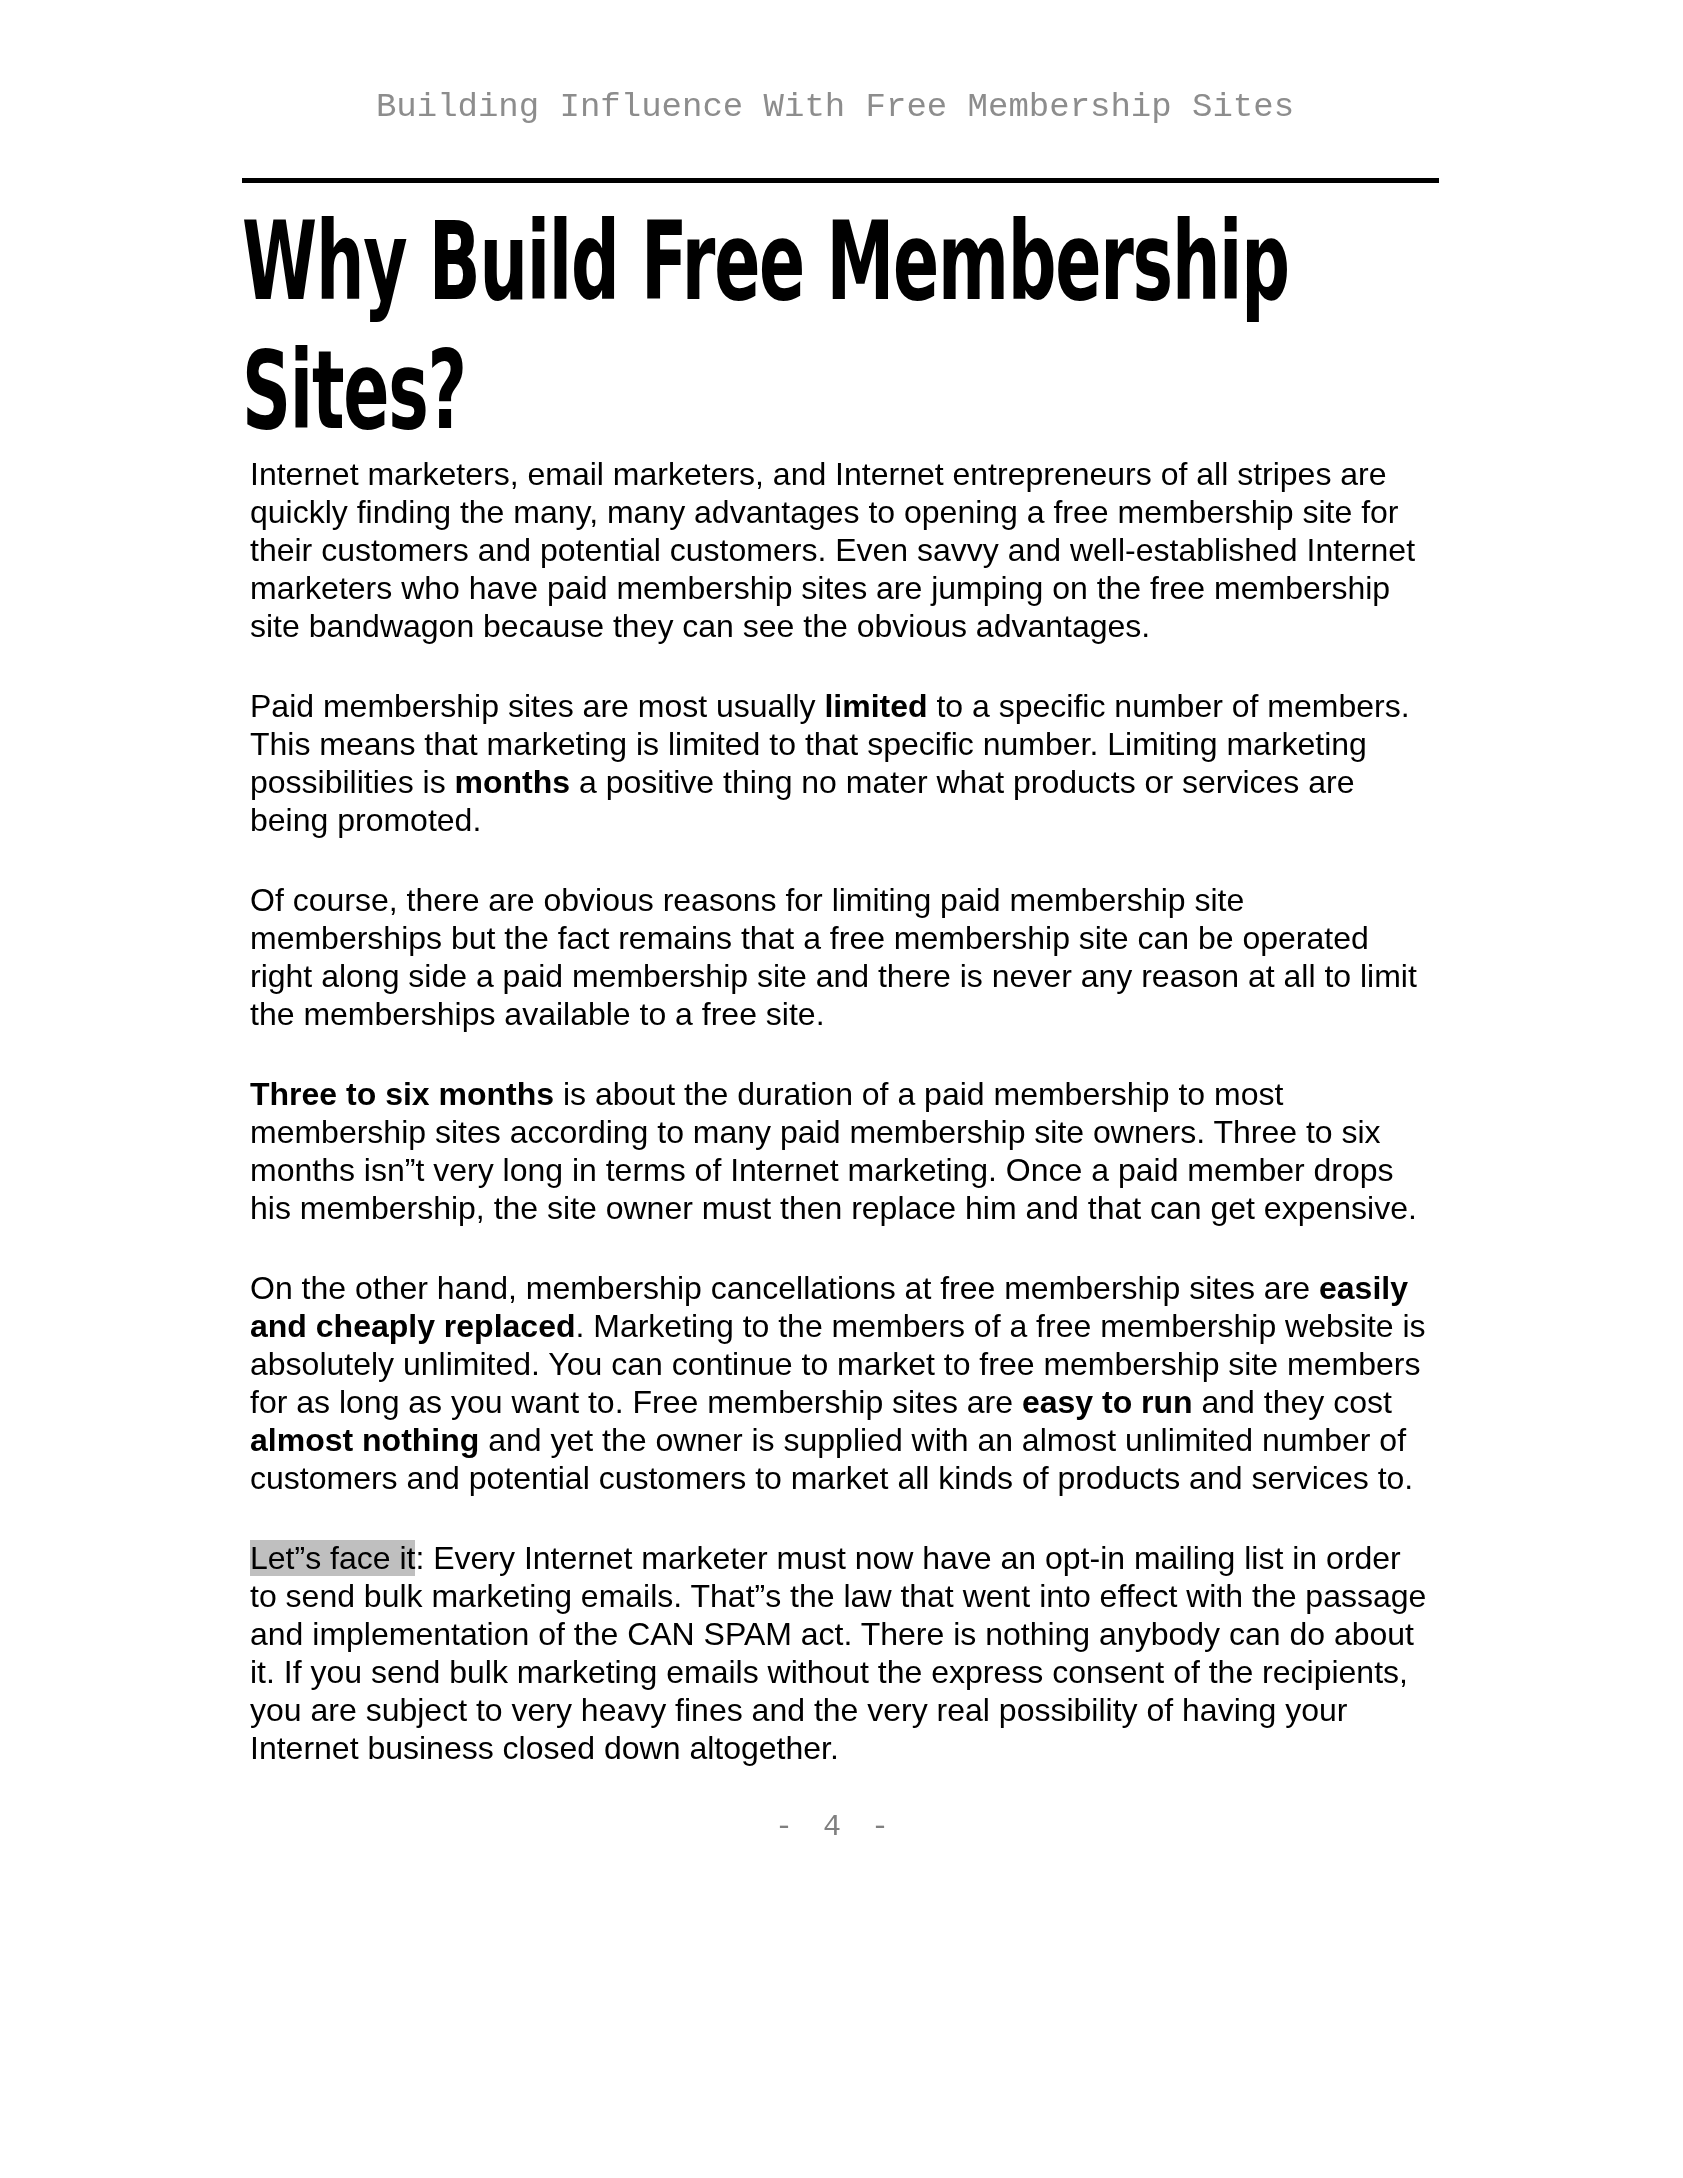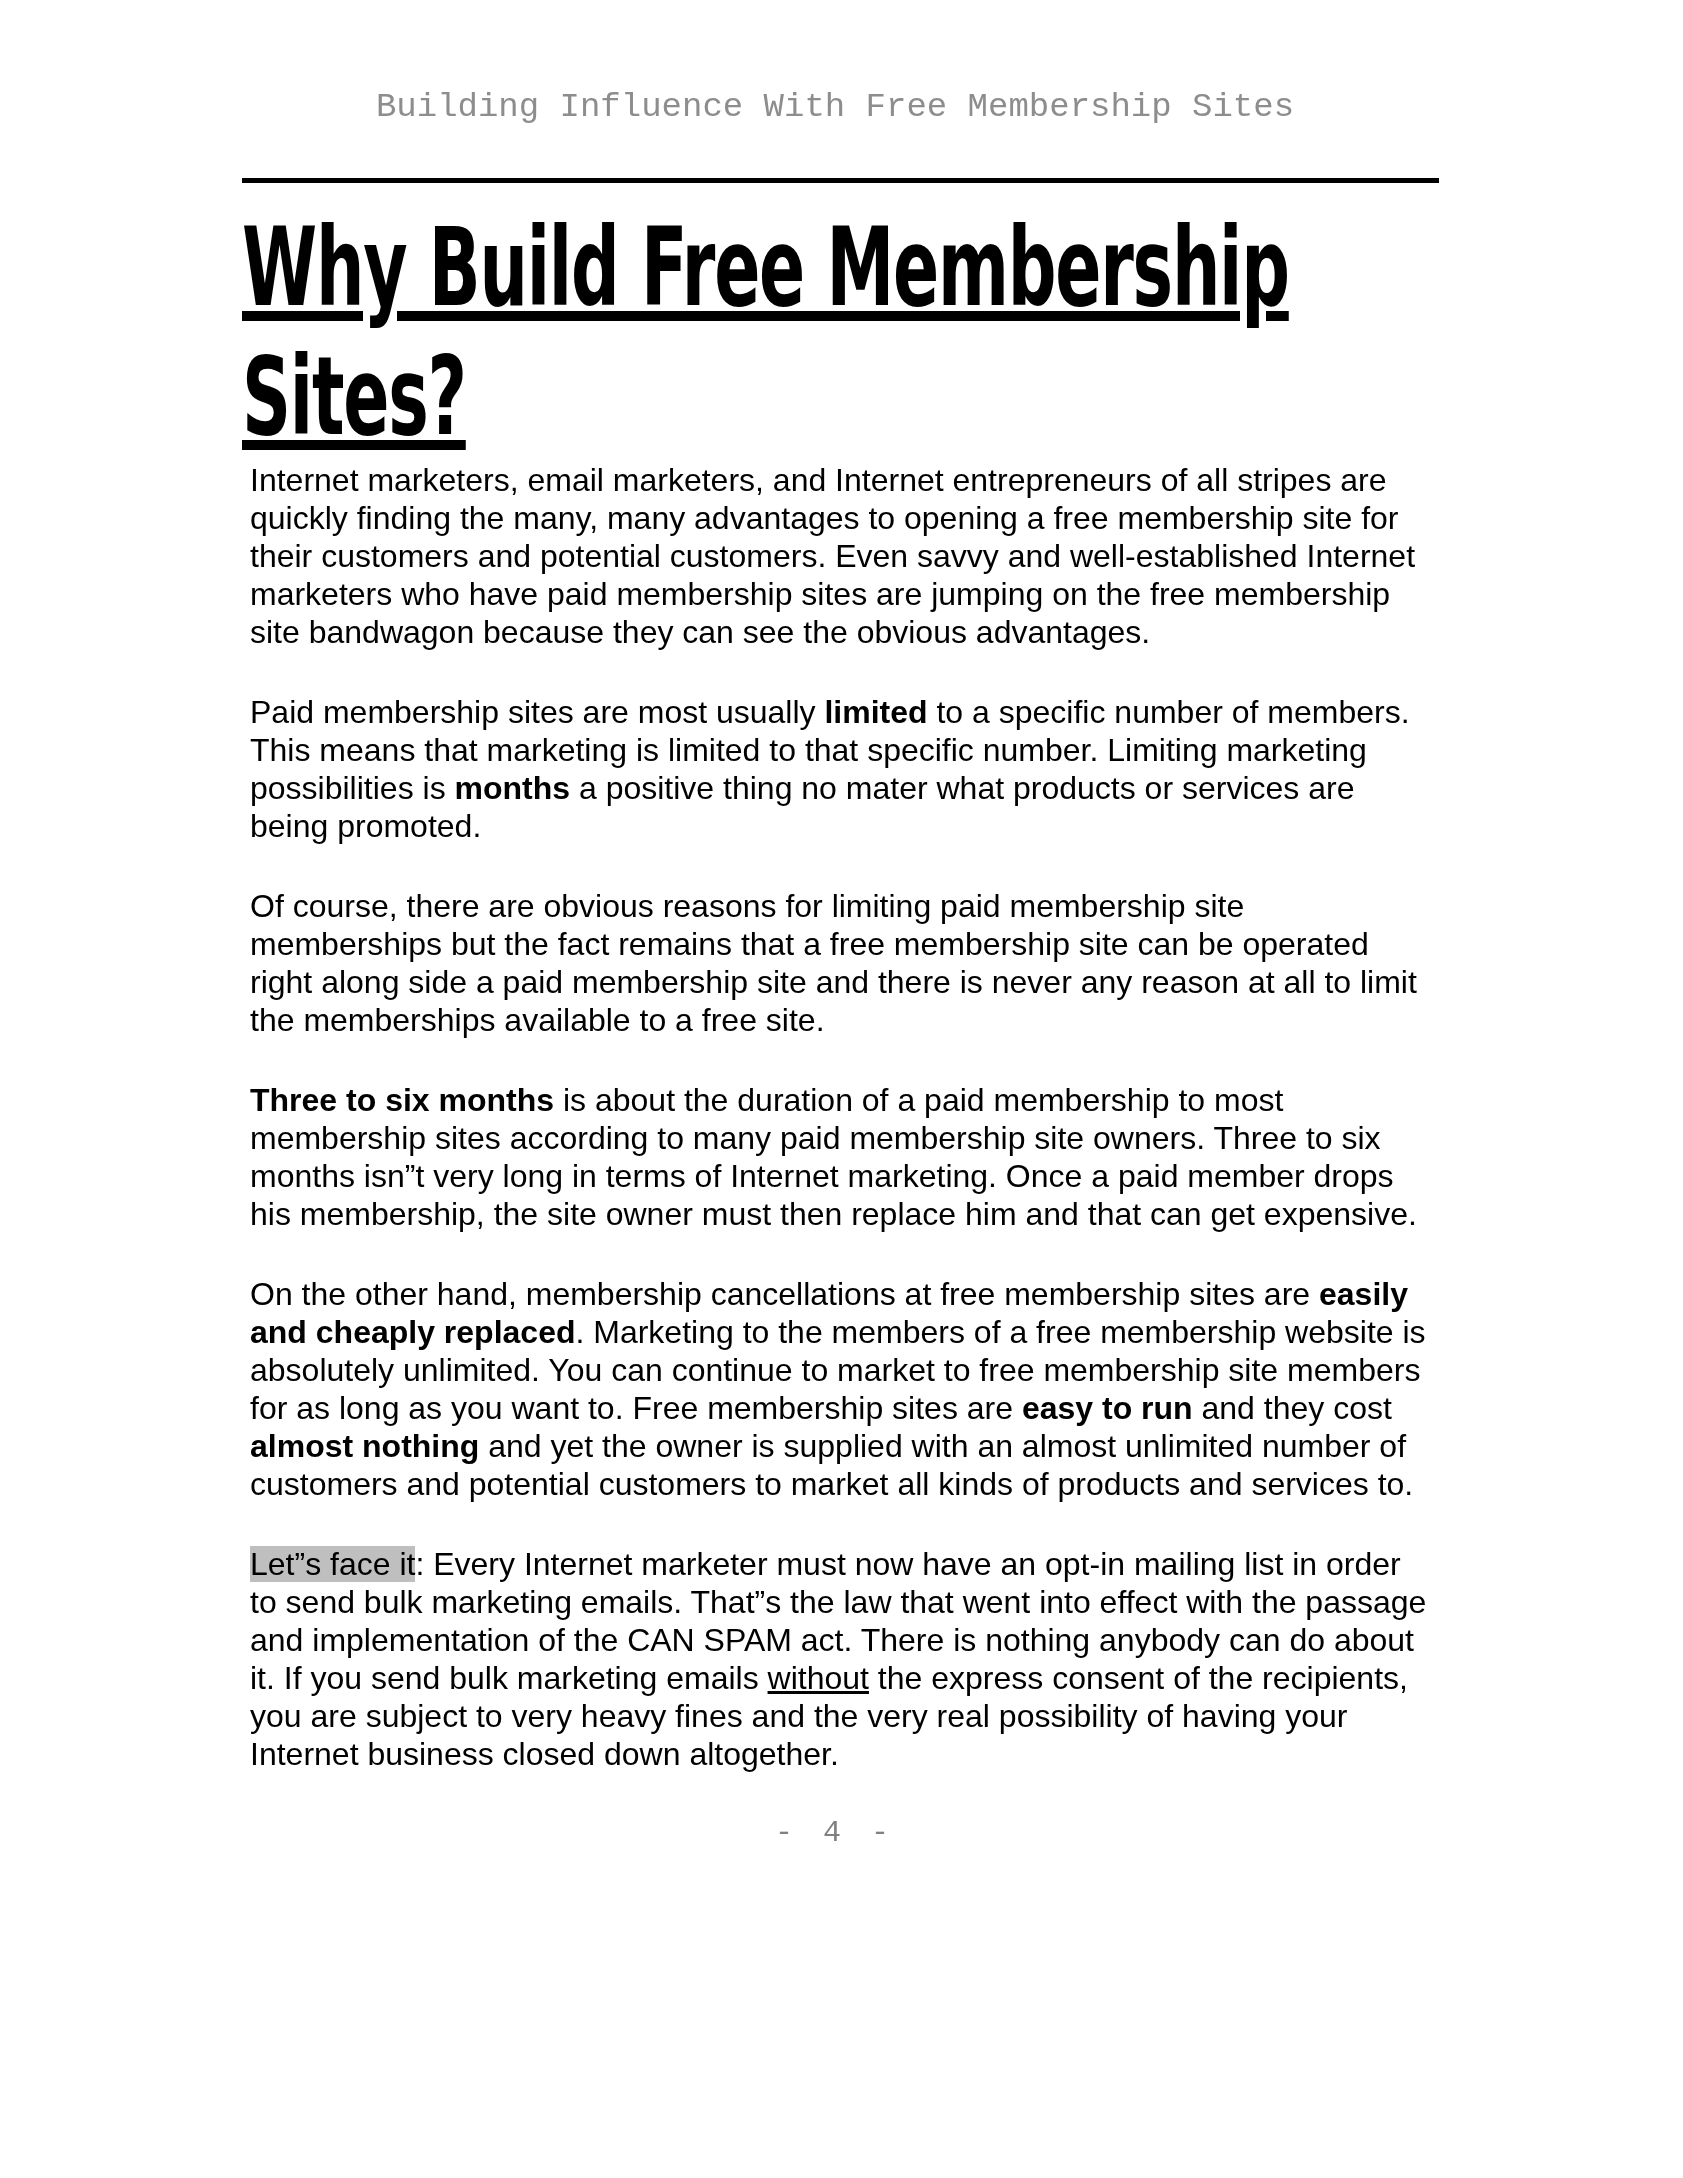--- a/index.html
+++ b/index.html
@@ -24,21 +24,21 @@
     white-space: nowrap;
   }
 
   .divider {
     height: 5px;
     width: 1197px;
     background: var(--rule-color, #000000);
     margin: 51px 0 0 0;
   }
 
-  .title { margin-top: 20px; text-decoration: underline; }
+  .title { margin-top: 14px; }
   .title-line {
     font-family: "DejaVu Sans", sans-serif;
     font-weight: bold;
     font-size: 109px;
     line-height: 129px;
     letter-spacing: -2px;
     white-space: nowrap;
     transform: scaleX(0.625);
     transform-origin: 0 50%;
     color: #000000;
@@ -50,21 +50,21 @@
     line-height: 38px;
   }
 
   .para {
     margin: 0 0 42px 8px;
     font-size: 32px;
     line-height: 38px;
   }
 
   .run-b  { font-weight: bold; }
-  .run-u  { text-decoration: underline; }
+  .run-u  { }
   .run-hl { background: var(--highlight, #bfbfbf); text-align: center; }
 
   .page-footer {
     margin-top: 25px;
     text-align: center;
     font-family: "Liberation Mono", monospace;
     font-size: 30px;
     line-height: 36px;
     letter-spacing: 6px;
     color: var(--footer-gray, #808080);

